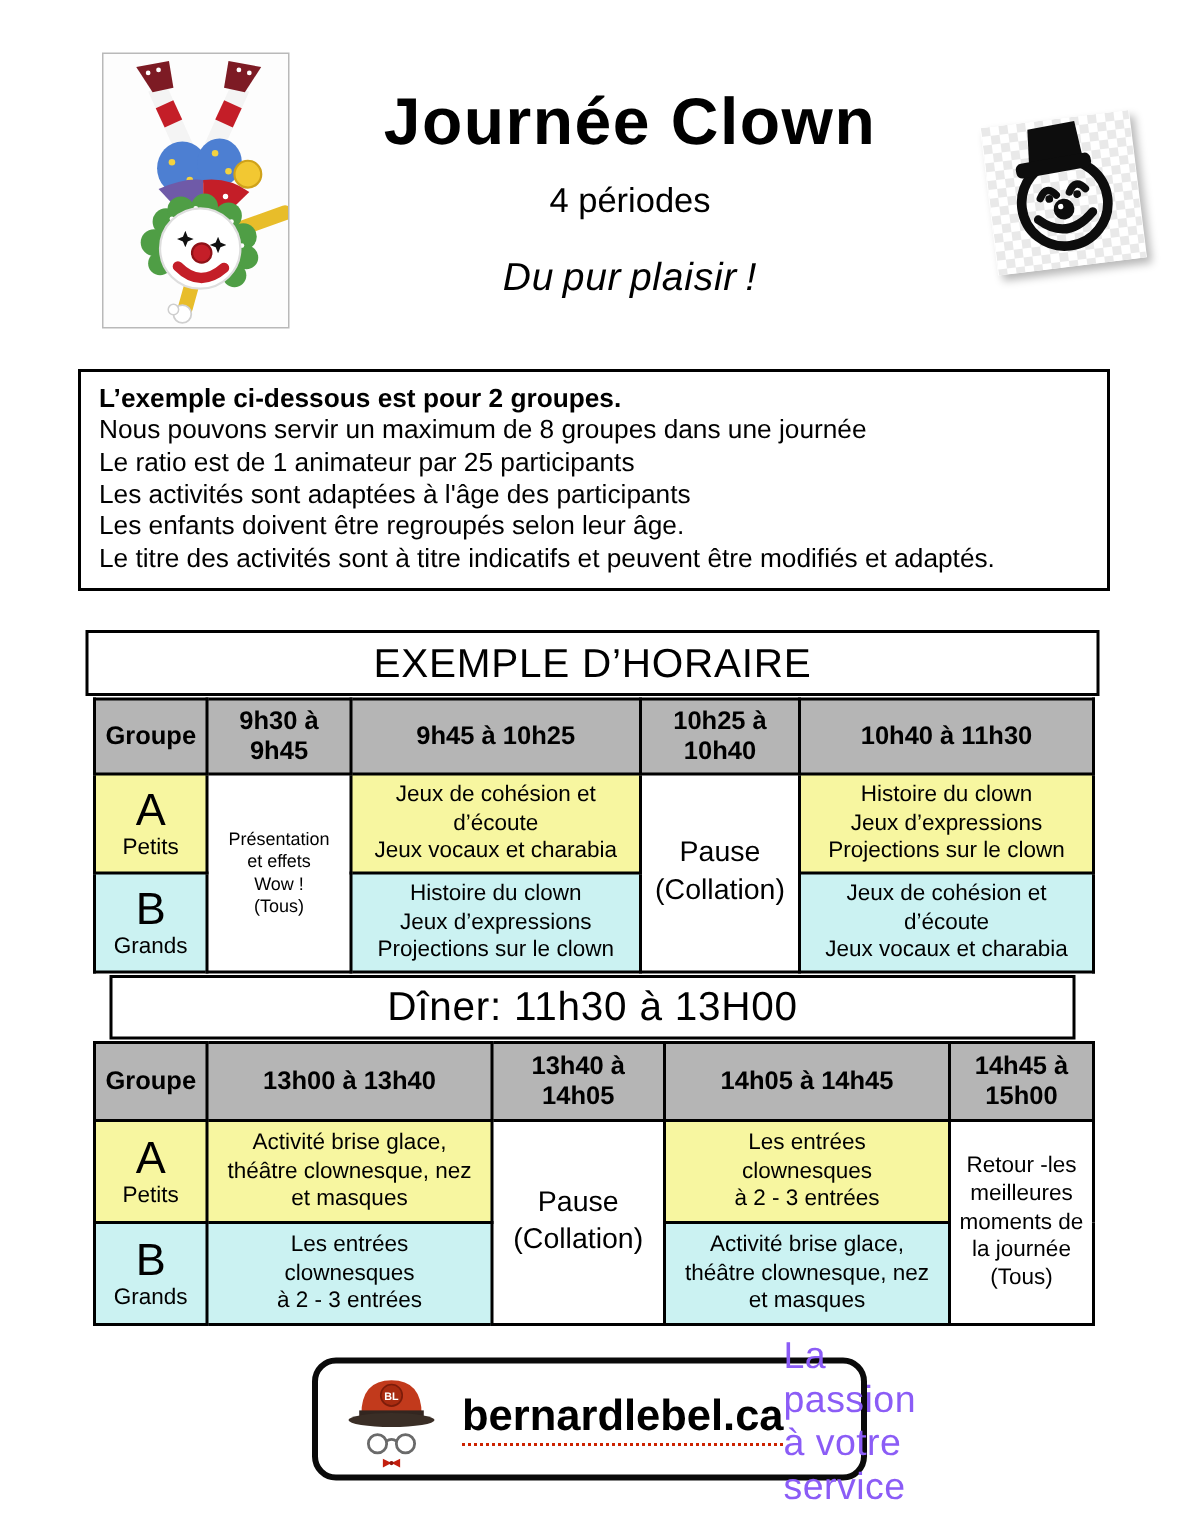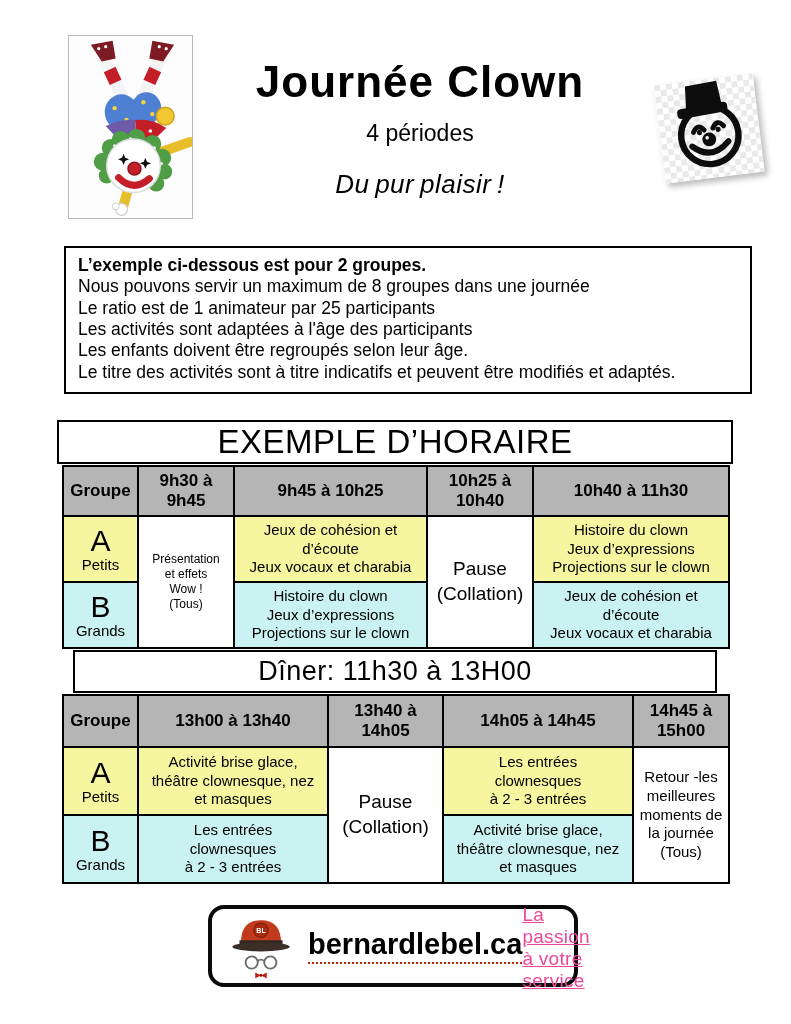--- a/index.html
+++ b/index.html
@@ -14,29 +14,29 @@
   .clown-card svg{display:block;width:100%;height:100%;}
   .head-text{left:230px;top:58px;width:380px;text-align:center;}
   .main-title{font-size:44px;font-weight:bold;letter-spacing:1px;line-height:1.1;}
   .sub-title{font-size:23px;font-weight:normal;margin-top:14px;}
   .tagline{font-size:26px;font-weight:500;margin-top:22px;letter-spacing:.5px;word-spacing:-2px;font-style:italic;}
   .stamp{left:659px;top:79px;width:100px;height:99px;transform:rotate(-7deg);
          box-shadow:3px 4px 6px rgba(0,0,0,.28);background:#fff;}
   .stamp svg{display:block;width:100%;height:100%;}
 
   
-  .info-box{left:64px;top:246px;width:688px;box-sizing:border-box;border:2px solid #000;
+  .info-box{left:52px;top:246px;width:688px;box-sizing:border-box;border:2px solid #000;
             padding:7px 12px 9px 12px;font-size:17.5px;line-height:1.22;}
   .info-box .lead{font-weight:bold;}
 
   
   .sched{left:57px;top:420px;width:676px;}
   .band{box-sizing:border-box;border:2px solid #000;background:#fff;display:flex;
         align-items:center;justify-content:center;font-weight:500;letter-spacing:.5px;}
-  .band-title{height:44px;font-size:33px;margin-bottom:1px;}
+  .band-title{height:44px;font-size:27px;margin-bottom:1px;}
   .band-lunch{height:43px;font-size:27px;margin:1px 16px;}
   .tbl-wrap{padding:0 5px;}
   table.sch{border-collapse:collapse;table-layout:fixed;width:666px;padding-left:36px;}
   table.sch td{border:2px solid #000;text-align:center;vertical-align:middle;padding:1px 2px;}
   tr.hdr td{background:#b5b5b5;font-weight:bold;font-size:17px;line-height:1.15;}
   .t1 tr.hdr td{height:46px;}
   .t2 tr.hdr td{height:48px;}
   .t1 td.body{height:62px;}
   .t2 td.body{height:64px;}
   td.grp-a{background:#f7f6a0;}
@@ -49,21 +49,21 @@
   .gletter{display:block;font-size:30px;line-height:1.05;}
   .gname{display:block;font-size:15px;line-height:1.1;}
 
   
   .footer-box{left:208px;top:905px;width:370px;height:82px;box-sizing:border-box;
               border:4px solid #0a0a0a;border-radius:16px;background:#fff;
               display:flex;align-items:center;gap:14px;padding:4px 10px 4px 16px;}
   .footer-logo{width:66px;height:70px;flex:0 0 auto;}
   .footer-text{flex:1;display:flex;flex-direction:row;align-items:center;}
   .site{font-size:29px;font-weight:bold;border-bottom:2px dotted #cc2200;padding-bottom:1px;}
-  .footer-tagline{font-size:19px;color:#ec4899;margin-top:4px;letter-spacing:.3px;text-decoration:underline;}
+  .footer-tagline{font-size:25px;color:#8b5cf6;margin-top:4px;letter-spacing:.3px;}
 </style>
 </head>
 <body>
 
 <div class="abs clown-card">
   <svg viewBox="0 0 124 182">
 
     <line x1="36" y1="22" x2="54" y2="62" stroke="#f4f4f4" stroke-width="13"></line>
     <line x1="41" y1="33" x2="47" y2="46" stroke="#c41e28" stroke-width="13"></line>
     <line x1="92" y1="22" x2="74" y2="62" stroke="#f4f4f4" stroke-width="13"></line>

